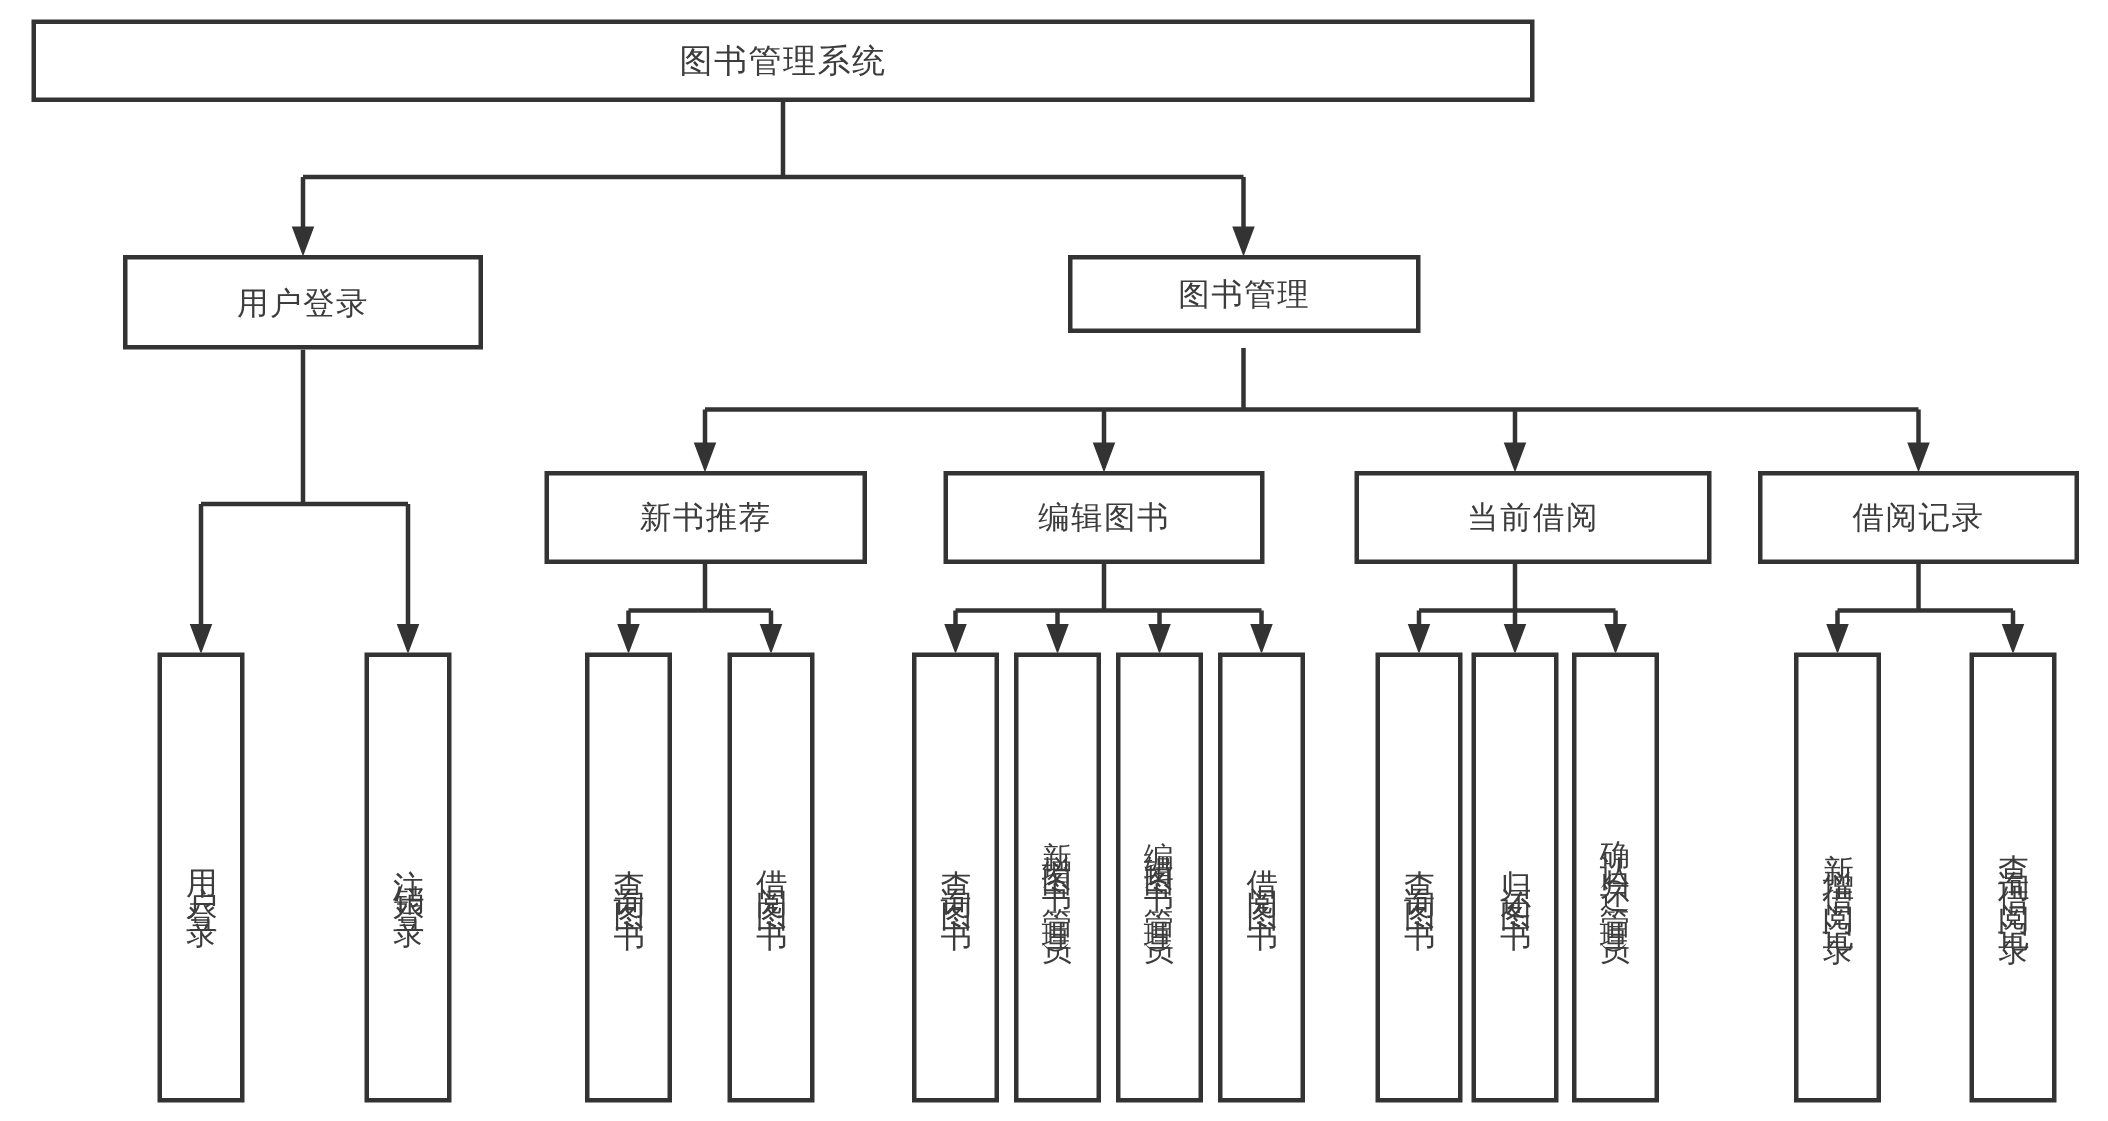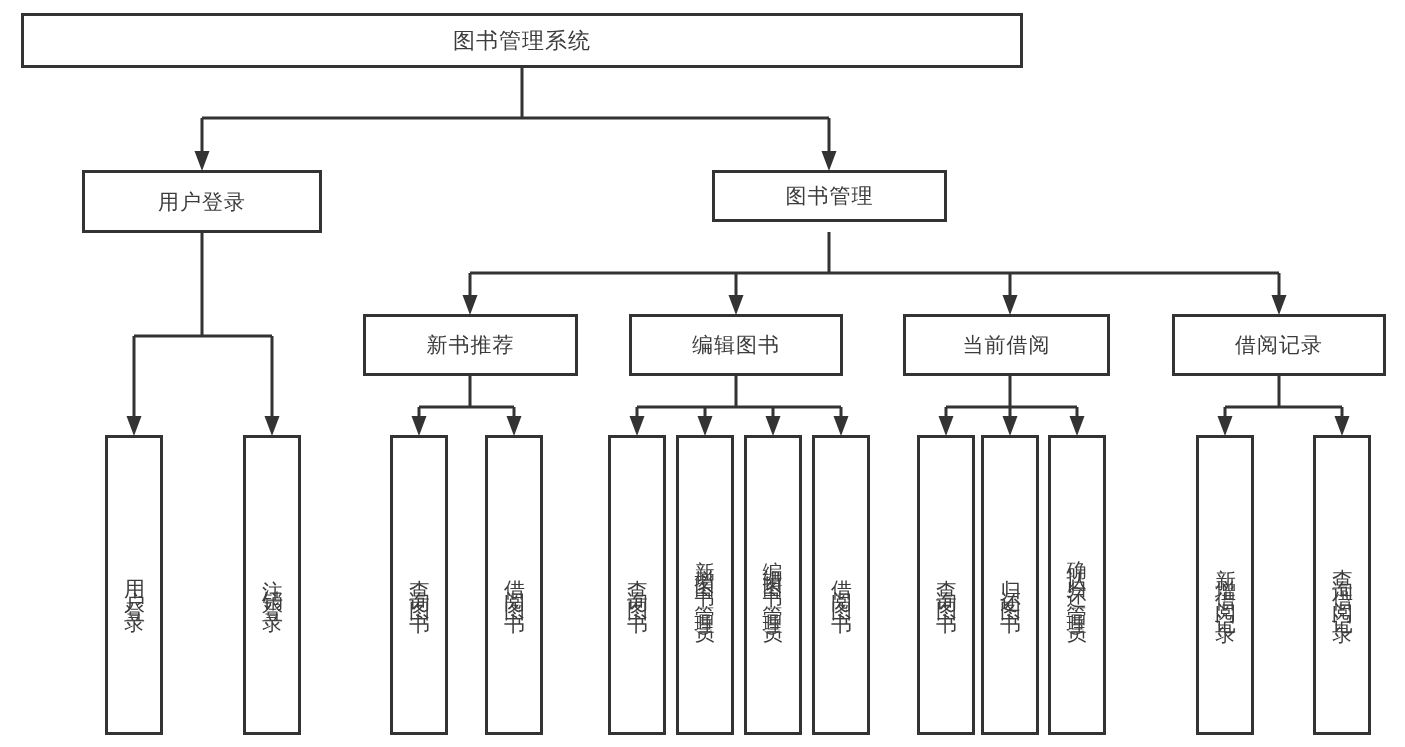--- a/index.html
+++ b/index.html
@@ -20,21 +20,21 @@
     color:#3c3c3c;
     z-index:2;
   }
   .h-node{font-size:21px;letter-spacing:1px;}
   .n-root{left:21px;top:13px;width:1002px;height:55px;font-size:22px;}
   .n-login{left:82px;top:170px;width:240px;height:63px;}
   .n-mgmt{left:712px;top:170px;width:235px;height:52px;}
   .lvl3{top:314px;height:62px;}
   .n-newbook{left:363px;width:215px;}
   .n-borrow{left:629px;width:214px;}
-  .n-current{left:903px;width:207px;}
+  .n-current{left:903px;width:238px;}
   .n-records{left:1172px;width:214px;align-items:center;}
   .leaf{
     top:435px;height:300px;width:58px;
   }
   .leaf span{
     writing-mode:vertical-rl;
     line-height:1;
     font-size:21px;
     letter-spacing:11px;
     color:#3c3c3c;

